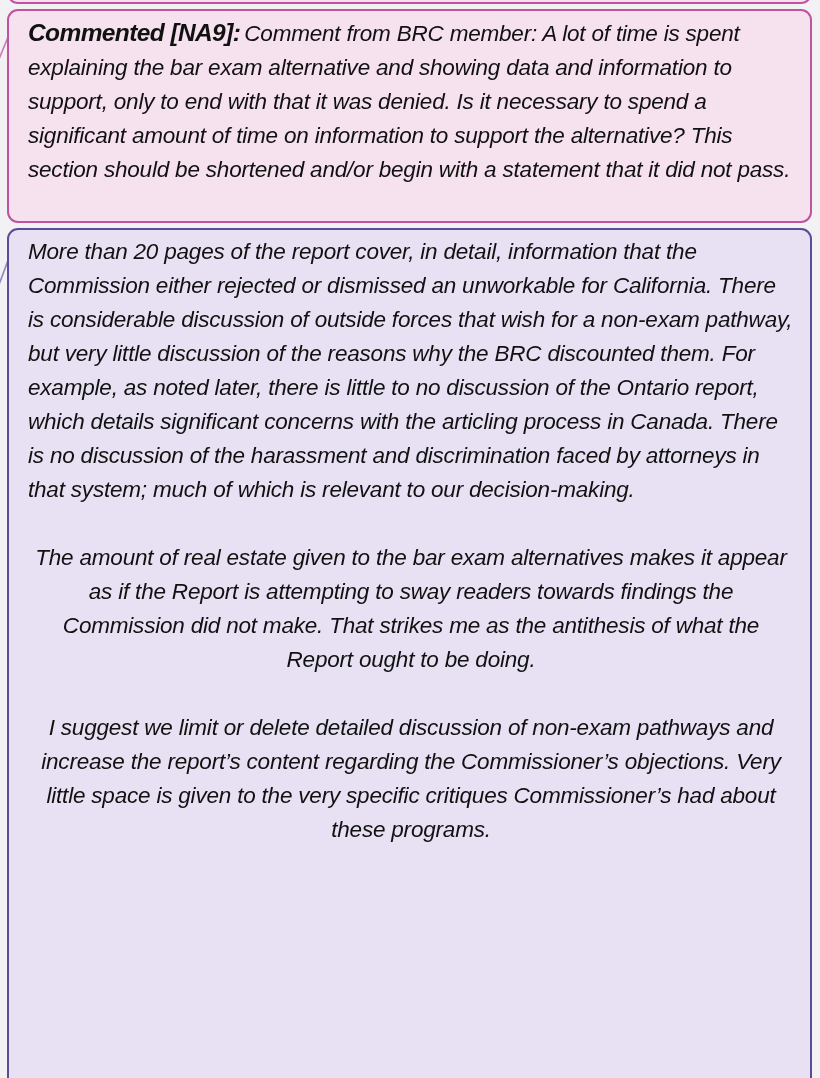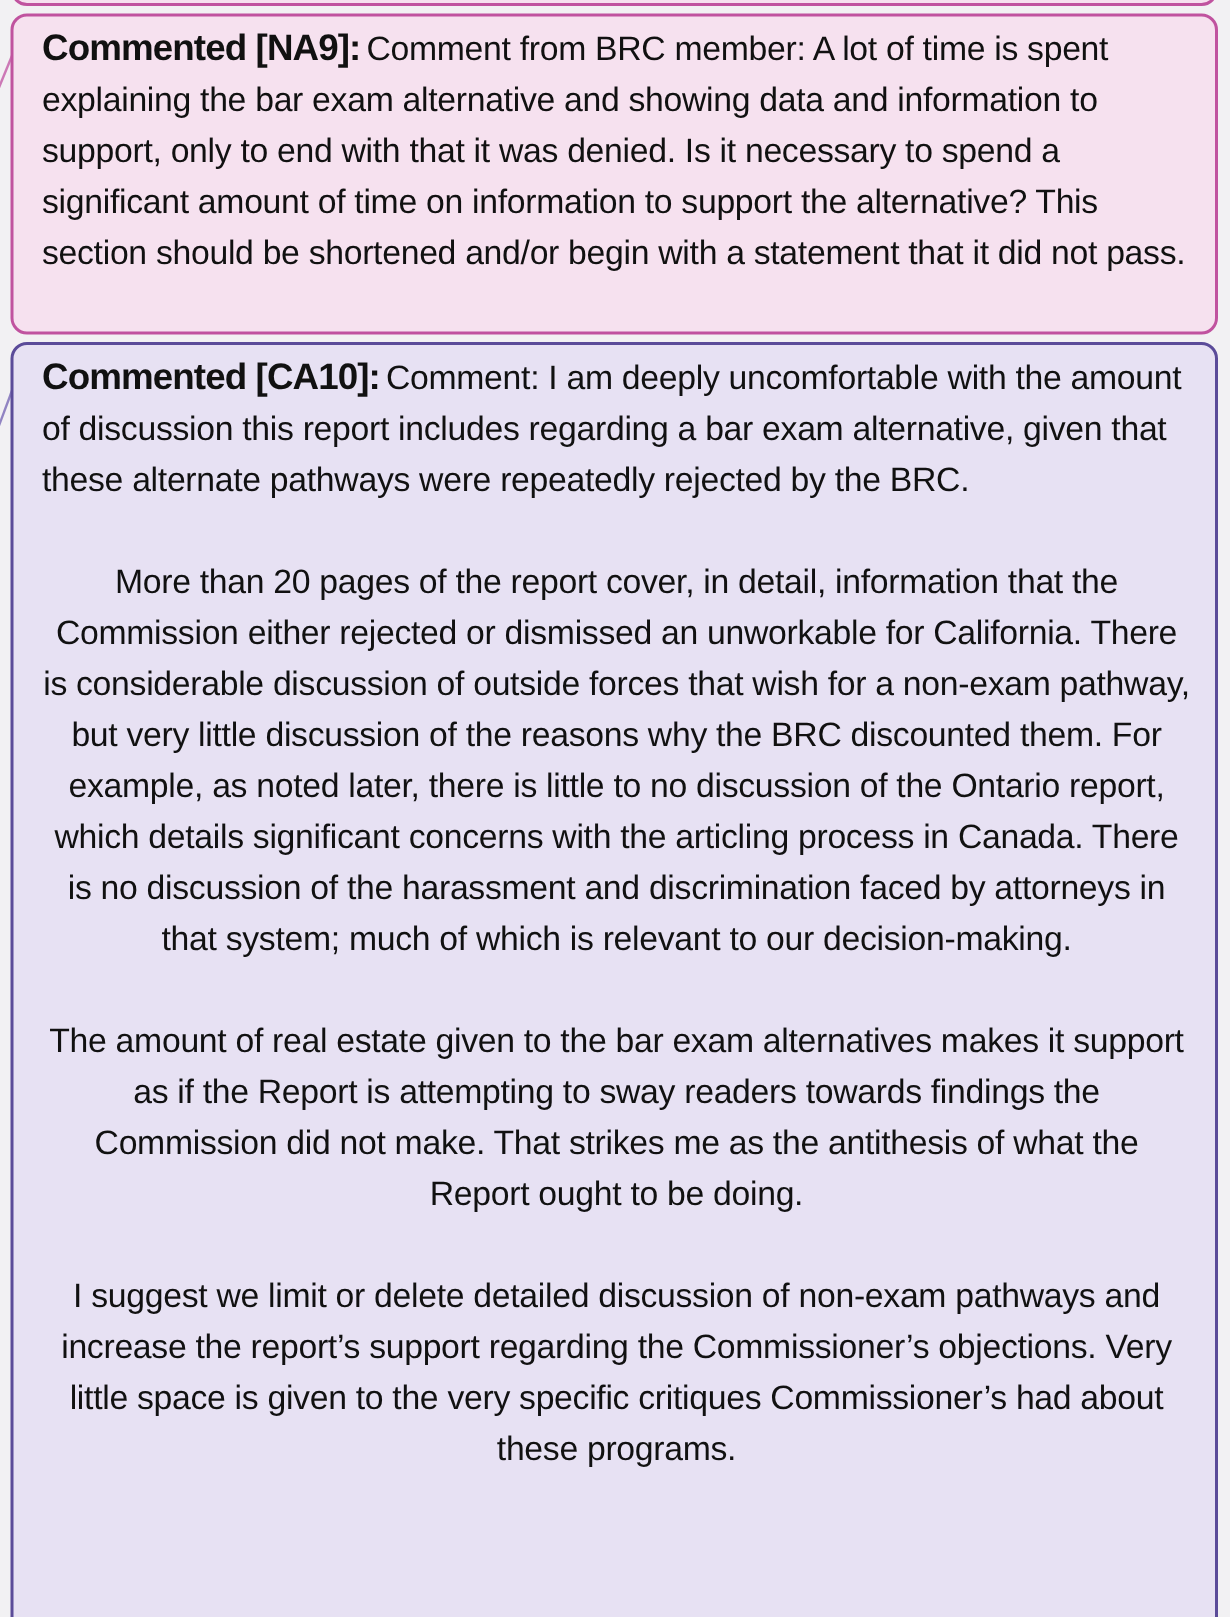--- a/index.html
+++ b/index.html
@@ -21,21 +21,21 @@
     width: 805px;
     box-sizing: border-box;
     border-radius: 11px;
     border: 2.5px solid #000;
     padding: 5px 16px 8px 19px;
     color: #111;
     font-size: 22.5px;
     line-height: 34px;
     letter-spacing: -0.2px;
   }
-  .comment-box p { margin: 0; }
+  .comment-box p { margin: 0; font-style: italic; }
   .comment-box p + p { margin-top: 34px; text-align: center; }
   .comment-label {
     font-weight: bold;
     font-size: 24.5px;
     letter-spacing: -0.6px;
     margin-right: 4px;
   }
   .box-partial {
     top: -30px;
     height: 34px;
@@ -75,19 +75,18 @@
 
   <div class="comment-box box-na9">
     <p><span class="comment-label">Commented [NA9]:</span><span>Comment from BRC member: A lot of time is spent explaining the bar exam alternative and showing data and information to support, only to end with that it was denied. Is it necessary to spend a significant amount of time on information to support the alternative? This section should be shortened and/or begin with a statement that it did not pass.</span></p>
   </div>
 
   <svg class="tail tail-ca10" width="20" height="50">
     <line x1="13" y1="1" x2="-3" y2="44" stroke="#9184c2" stroke-width="1.6"></line>
   </svg>
 
   <div class="comment-box box-ca10">
-    <p><span class="comment-label">Commented [CA10]:</span><span>Comment: I am deeply uncomfortable with the amount of discussion this report includes regarding a bar exam alternative, given that these alternate pathways were repeatedly rejected by the BRC.</span></p>
     <p>More than 20 pages of the report cover, in detail, information that the Commission either rejected or dismissed an unworkable for California. There is considerable discussion of outside forces that wish for a non-exam pathway, but very little discussion of the reasons why the BRC discounted them. For example, as noted later, there is little to no discussion of the Ontario report, which details significant concerns with the articling process in Canada. There is no discussion of the harassment and discrimination faced by attorneys in that system; much of which is relevant to our decision-making.</p>
-    <p>The amount of real estate given to the bar exam alternatives makes it support as if the Report is attempting to sway readers towards findings the Commission did not make. That strikes me as the antithesis of what the Report ought to be doing.</p>
-    <p>I suggest we limit or delete detailed discussion of non-exam pathways and increase the report’s support regarding the Commissioner’s objections. Very little space is given to the very specific critiques Commissioner’s had about these programs.</p>
+    <p>The amount of real estate given to the bar exam alternatives makes it appear as if the Report is attempting to sway readers towards findings the Commission did not make. That strikes me as the antithesis of what the Report ought to be doing.</p>
+    <p>I suggest we limit or delete detailed discussion of non-exam pathways and increase the report’s content regarding the Commissioner’s objections. Very little space is given to the very specific critiques Commissioner’s had about these programs.</p>
   </div>
 
 </div>
 
 </body></html>

